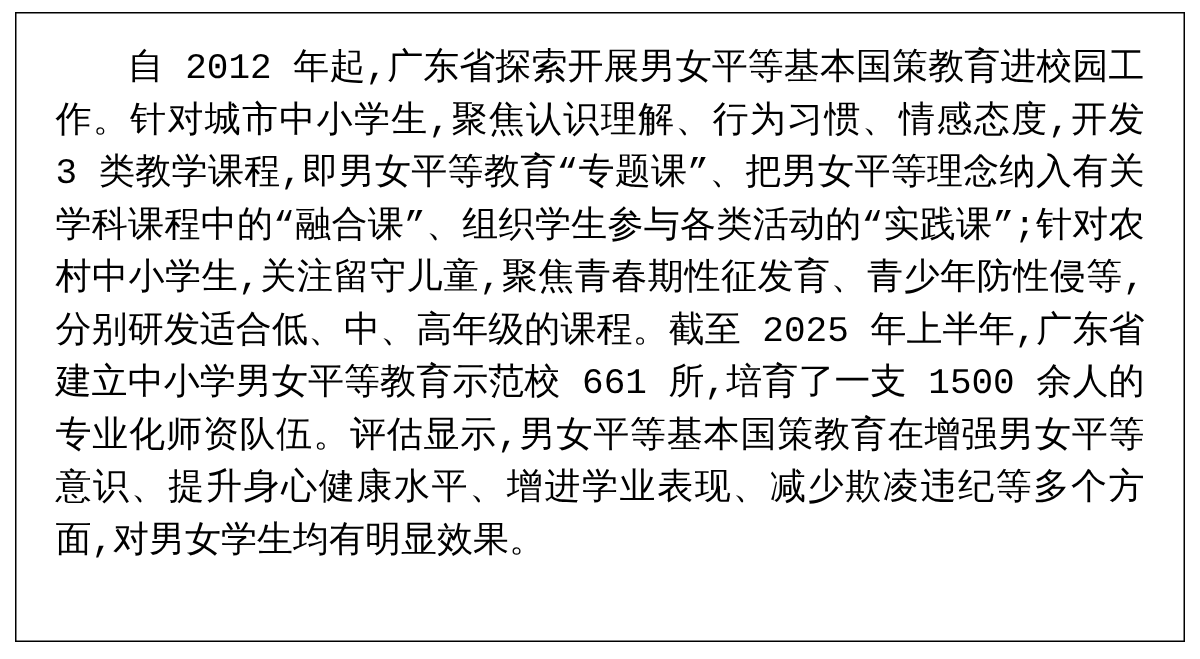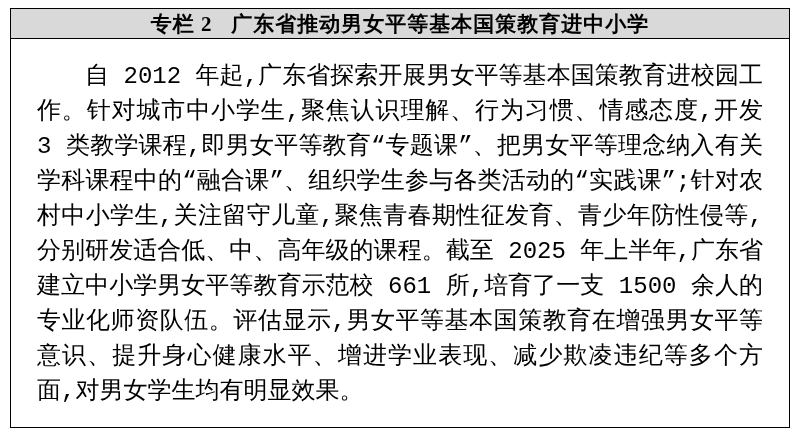--- a/index.html
+++ b/index.html
@@ -60,20 +60,17 @@
     text-indent: 2em;
     margin: 0;
     font-family: Liberation Mono, monospace;
   }
 </style>
 </head>
 <body>
 
 <div class="page">
   <div class="box">
-    <div class="box-header">
-      <div class="box-title">专栏 2   广东省推动男女平等基本国策教育进中小学</div>
-    </div>
     <div class="box-body">
       <p class="para">自 2012 年起,广东省探索开展男女平等基本国策教育进校园工作。针对城市中小学生,聚焦认识理解、行为习惯、情感态度,开发 3 类教学课程,即男女平等教育“专题课”、把男女平等理念纳入有关学科课程中的“融合课”、组织学生参与各类活动的“实践课”;针对农村中小学生,关注留守儿童,聚焦青春期性征发育、青少年防性侵等,分别研发适合低、中、高年级的课程。截至 2025 年上半年,广东省建立中小学男女平等教育示范校 661 所,培育了一支 1500 余人的专业化师资队伍。评估显示,男女平等基本国策教育在增强男女平等意识、提升身心健康水平、增进学业表现、减少欺凌违纪等多个方面,对男女学生均有明显效果。</p>
     </div>
   </div>
 </div>
 
 </body></html>

